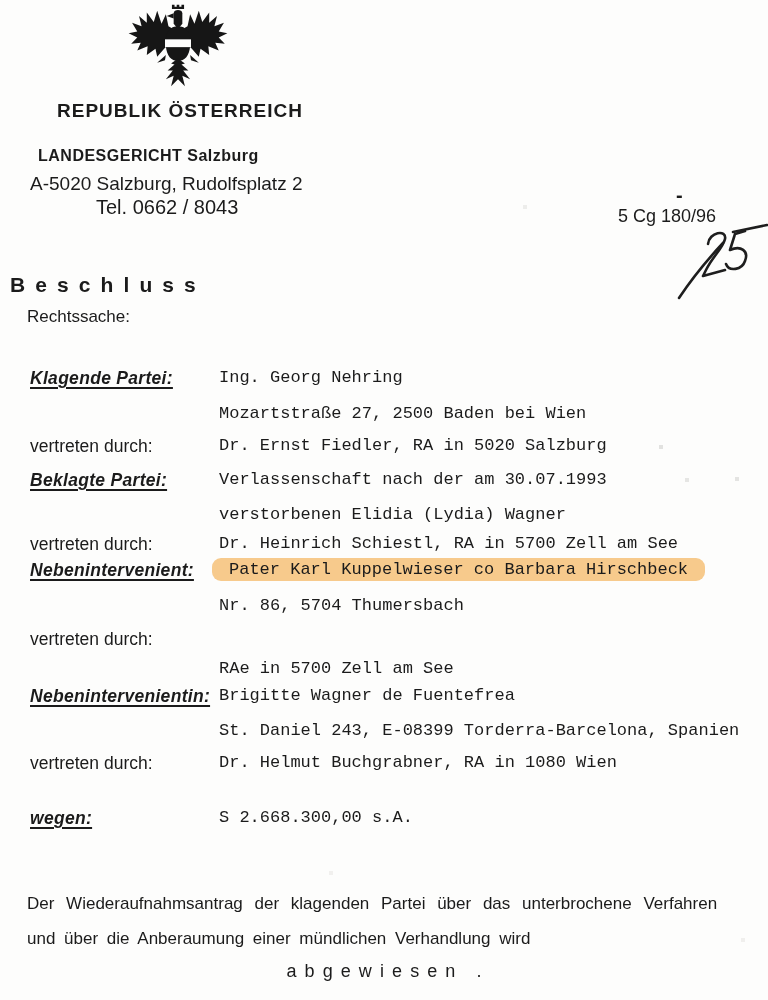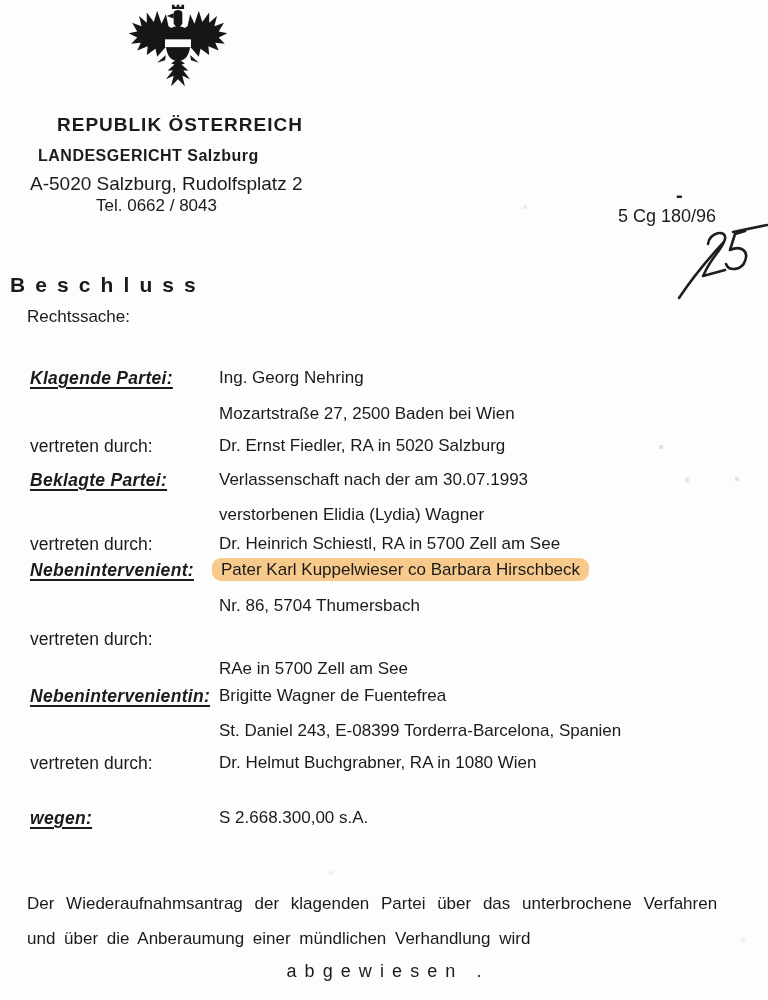--- a/index.html
+++ b/index.html
@@ -4,43 +4,43 @@
 <style>
   * { margin:0; padding:0; box-sizing:border-box; }
   html,body { background:#ffffff; }
   body { font-family:"Liberation Sans", sans-serif; }
   .page {
     position:relative; width:768px; height:1000px;
     background:#fdfdfc; color:#1b1b1b; overflow:hidden;
   }
   .abs { position:absolute; }
   
-  .republik  { left:57px;  top:114px; font-size:19px; font-weight:bold; letter-spacing:1px; }
+  .republik  { left:57px;  top:100px; font-size:19px; font-weight:bold; letter-spacing:1px; }
   .court     { left:38px;  top:147px; font-size:16px; font-weight:bold; letter-spacing:0.5px; }
   .address   { left:30px;  top:173px; font-size:19px; }
-  .phone     { left:96px;  top:196px; font-size:17px; }
+  .phone     { left:96px;  top:196px; font-size:20px; }
   .dash-mark { left:676px; top:184px; font-size:20px; font-weight:bold; }
   .case-number { left:618px; top:206px; font-size:18px; }
   
   .doc-title {
     left:0; right:0; top:273px; text-align:left;
     font-size:21px; font-weight:bold; letter-spacing:0.48em; padding-left:0.48em;
   }
   .rechtssache { left:27px; top:307px; font-size:17px; }
   
   .row { position:absolute; left:0; width:768px; height:24px; }
   .row .label { position:absolute; left:30px; top:0; font-size:17.5px; white-space:nowrap; }
   .row .label.heading {
     font-weight:bold; font-style:italic;
     text-decoration:underline; text-decoration-thickness:2px; text-underline-offset:3px;
     letter-spacing:0.3px;
   }
-  .row .value { position:absolute; left:219px; top:0; font-size:17px; white-space:nowrap; }
+  .row .value { position:absolute; left:219px; top:0; font-size:17px; white-space:nowrap;font-family:Liberation Mono, monospace; }
   .value .hl {
-    background:#f7ca8c; border-radius:9px; padding:2px 9px; margin-left:-7px;
+    background:#f7ca8c; border-radius:9px; padding:2px 17px; margin-left:-7px;
   }
   
   .decision-line1 { left:27px; top:894px; font-size:17px; word-spacing:7px; white-space:nowrap; }
   .decision-line2 { left:27px; top:929px; font-size:17px; word-spacing:4px; white-space:nowrap; }
   .decision-result {
     left:0; right:0; top:961px; text-align:center;
     font-size:18px; letter-spacing:0.45em; padding-left:0.45em;
   }
   
   .noise { left:0; top:0; width:2px; height:2px; background:transparent;

